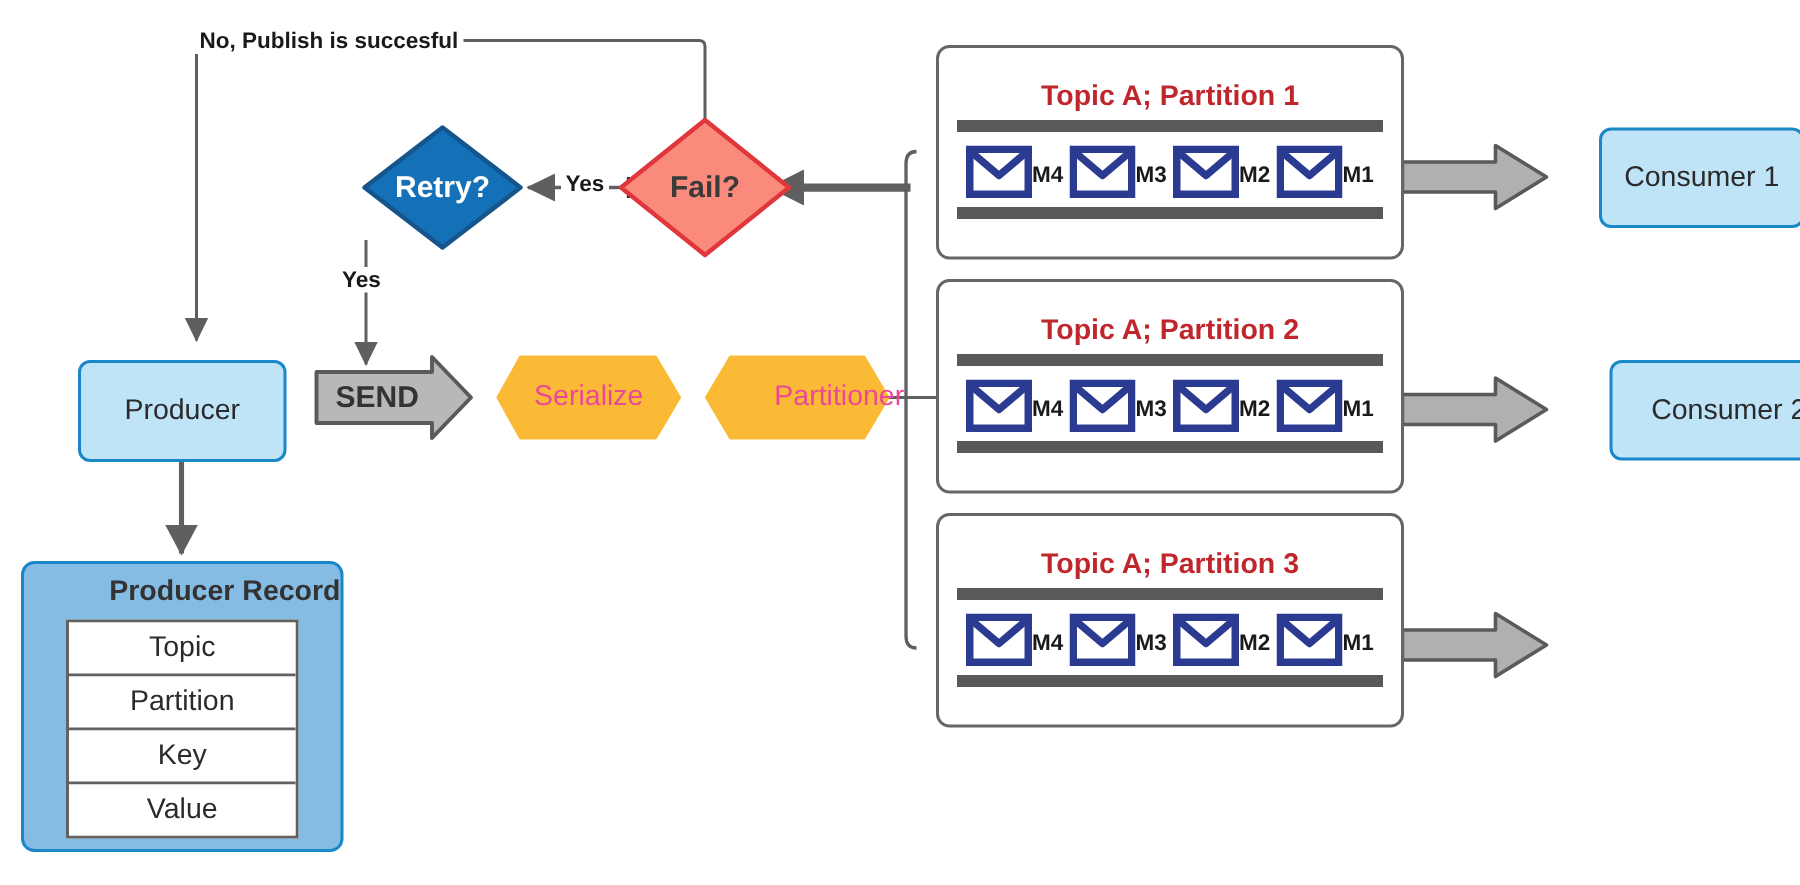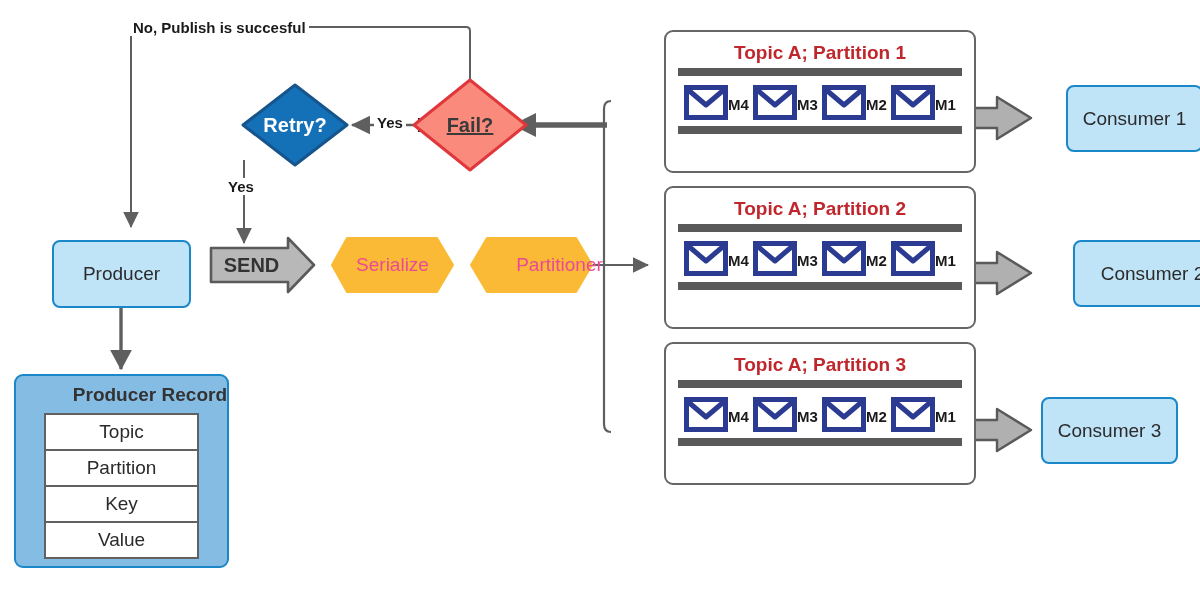--- a/index.html
+++ b/index.html
@@ -108,22 +108,21 @@
     pointer-events: none;
   }
 
   
   .partition {
     position: absolute;
     box-sizing: border-box;
     background: #ffffff;
     border: 2.5px solid #666666;
     border-radius: 9px;
-    padding: 8px 10px 6px 10px;
-    margin-left: 40px;
+    padding: 20px 10px 6px 10px;
   }
   .partition-title {
     text-align: center;
     font-size: 19px;
     font-weight: bold;
     color: #c0272d;
     margin: 2px 0 4px 0;
   }
   .partition-bar {
     height: 8px;
@@ -216,21 +215,21 @@
     <g>
       <path d="M347,238 L437,238 L453,265 L437,292 L347,292 L332,265 z" fill="#fbba35" stroke="#fbba35" stroke-width="2" stroke-linejoin="round"></path>
     </g>
 
     <g>
       <path d="M487,238 L576,238 L592,265 L576,292 L487,292 L471,265 z" fill="#fbba35" stroke="#fbba35" stroke-width="2" stroke-linejoin="round"></path>
     </g>
   </svg>
 
   <div class="diamond-label retry" style="left:243px; top:85px; width:104px; height:80px;">Retry?</div>
-  <div class="diamond-label fail" style="left:414px; top:80px; width:112px; height:90px;text-decoration:underline;">Fail?</div>
+  <div class="diamond-label fail" style="left:414px; top:80px; width:112px; height:90px;">Fail?</div>
   <div class="send-label" style="left:211px; top:238px; width:103px; height:54px;">SEND</div>
   <div class="chev-label" style="left:332px; top:238px; width:121px; height:54px;">Serialize</div>
   <div class="chev-label" style="left:499px; top:238px; width:121px; height:54px;">Partitioner</div>
 
   <div class="edge-label" style="left:130px; top:19px;">No, Publish is succesful</div>
   <div class="edge-label" style="left:374px; top:114px;">Yes</div>
   <div class="edge-label" style="left:225px; top:178px;">Yes</div>
 
   <div class="node lightbox" style="left:52px; top:240px; width:139px; height:68px;">
     <span>Producer</span>
@@ -353,17 +352,14 @@
     </div>
     <div class="partition-bar"></div>
   </div>
 
   <div class="node lightbox" style="left:1066px; top:85px; width:137px; height:67px;">
     <span>Consumer 1</span>
   </div>
   <div class="node lightbox" style="left:1073px; top:240px; width:159px; height:67px;">
     <span>Consumer 2</span>
   </div>
-  <div class="node lightbox" style="left:1041px; top:397px; width:137px; height:67px;">
-    <span>Consumer 3</span>
-  </div>
 
 </div>
 
 </body></html>

